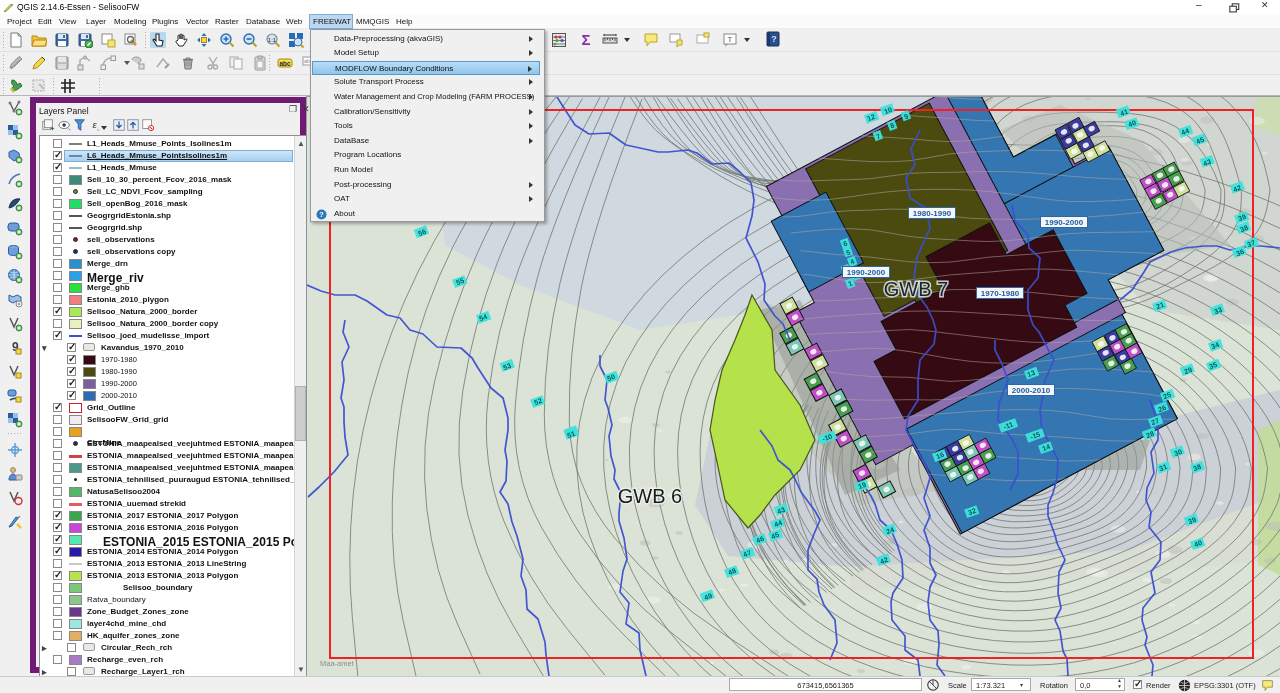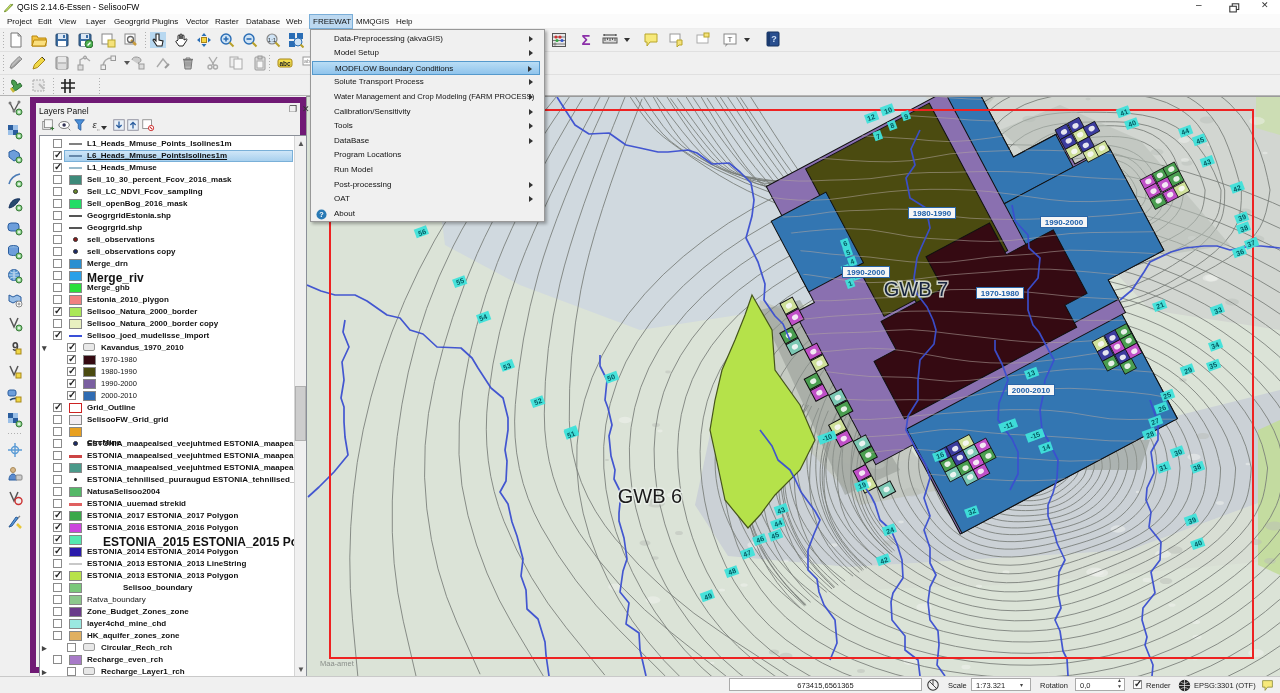--- a/index.html
+++ b/index.html
@@ -36,21 +36,21 @@
         <rect x="1" y="4" width="8" height="7" fill="#fff" stroke="#333" stroke-width="1.3"></rect>
       </svg>
 <span class="wb" style="left:1261px;top:0px;font-size:9px">✕</span>
 </div>
 <div class="abs menubar">
 <span class="abs" style="left:309px;top:0;width:44px;height:15px;background:#bcd8f0;border:1px solid #7aaed8"></span>
 <span style="left:7px">Project</span>
 <span style="left:38px">Edit</span>
 <span style="left:59px">View</span>
 <span style="left:86px">Layer</span>
-<span style="left:114px">Geogrgrid</span>
+<span style="left:114px">Modeling</span>
 <span style="left:152px">Plugins</span>
 <span style="left:186px">Vector</span>
 <span style="left:215px">Raster</span>
 <span style="left:246px">Database</span>
 <span style="left:286px">Web</span>
 <span style="left:313px">FREEWAT</span>
 <span style="left:356px">MMQGIS</span>
 <span style="left:396px">Help</span>
 </div>
 <div class="abs tb" style="left:0;top:29px;width:1280px;height:23px;border-bottom:1px solid #e0e0e0"></div>

